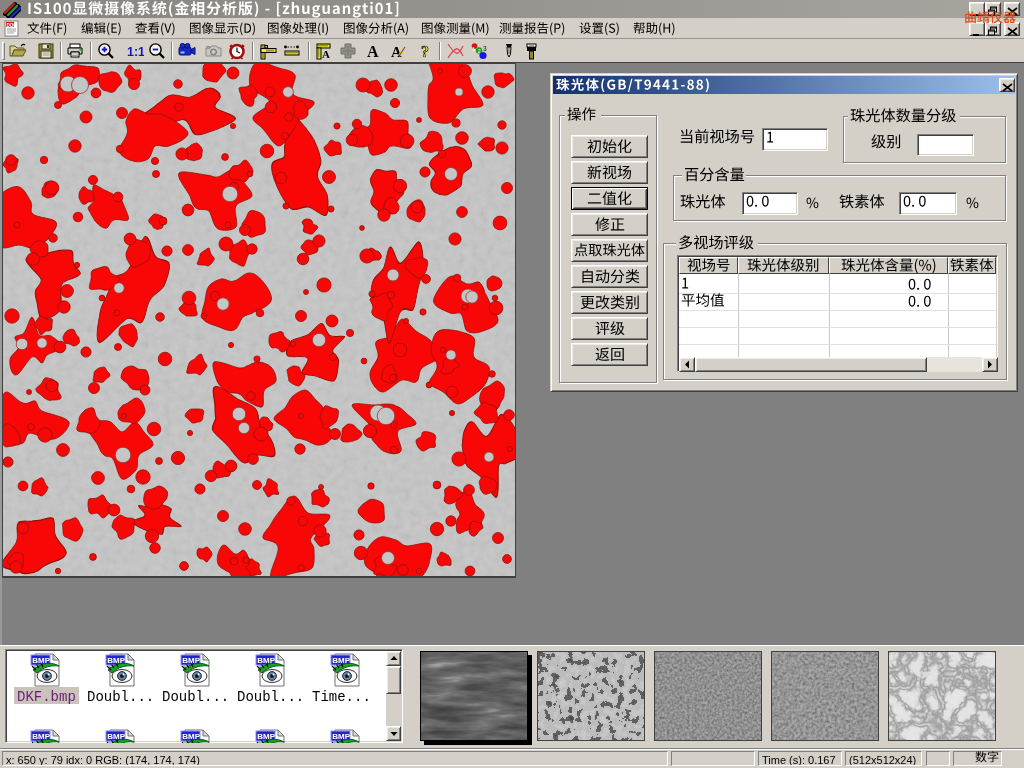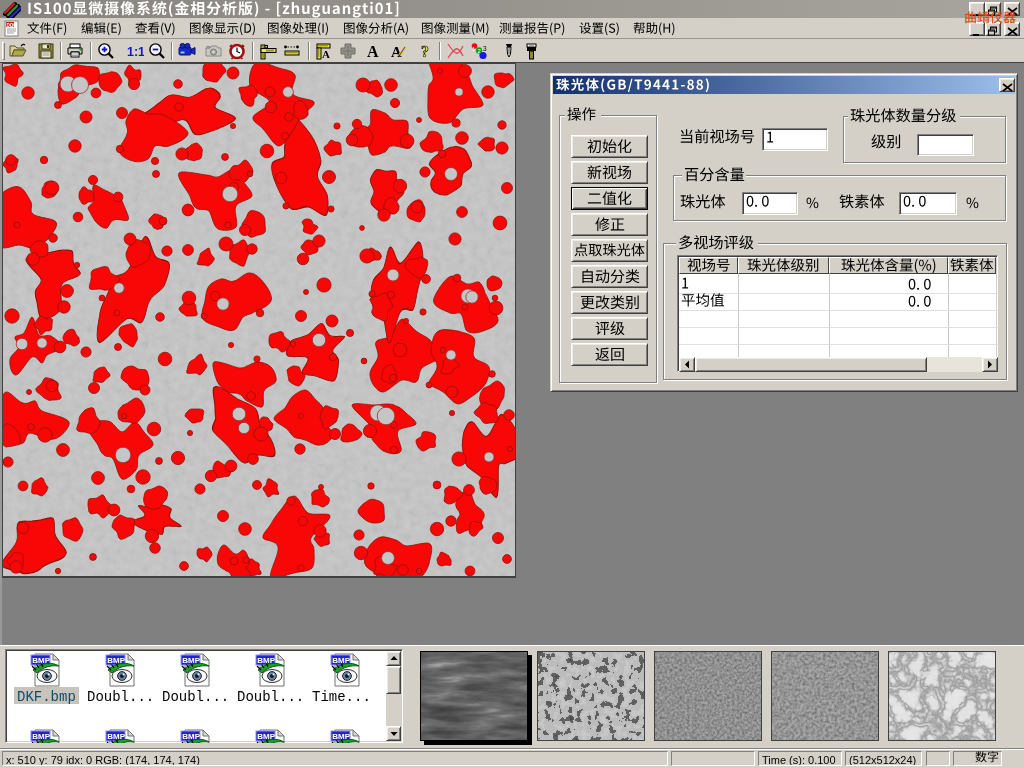--- a/index.html
+++ b/index.html
@@ -645,21 +645,21 @@
     <rect x="2" y="2" width="19" height="10" fill="#2424cc" stroke="#9090ff"></rect>
     <text x="3.2" y="10.4" font-family="Liberation Sans" font-size="8" font-weight="bold" fill="#fff">BMP</text>
     <path d="M4 17 C12 9 24 9 30 13 C22 12 14 14 8 20 Z" fill="#18a028" stroke="#0a5a14"></path>
     <ellipse cx="18" cy="23" rx="10" ry="6.5" fill="#f8f8f8" stroke="#303030"></ellipse>
     <circle cx="18" cy="23" r="4.4" fill="#6888a8" stroke="#223"></circle>
     <circle cx="18" cy="23" r="2" fill="#101820"></circle>
     <circle cx="19.5" cy="21.5" r="1" fill="#fff"></circle>
     <path d="M7 17 L3 13 M10 15 L7.5 11.5 M14 14 L12.5 11" stroke="#000" stroke-width="1.2"></path>
   </svg>
 <div class="abs" style="left:14px;top:687px;width:65px;height:17px;background:#c8c4bc"></div>
-<div class="abs mono" style="left:17px;top:689px;font-size:14px;color:#0c4a6e">DKF.bmp</div>
+<div class="abs mono" style="left:17px;top:689px;font-size:14px;color:#701a75">DKF.bmp</div>
 <svg width="34" height="34" viewBox="0 0 34 34" style="position:absolute;left:104px;top:653px">
     <path d="M6 1 H24 L30 7 V33 H6 Z" fill="#fff" stroke="#707070"></path>
     <path d="M24 1 L24 7 H30 Z" fill="#d8d8d8" stroke="#707070"></path>
     <rect x="2" y="2" width="19" height="10" fill="#2424cc" stroke="#9090ff"></rect>
     <text x="3.2" y="10.4" font-family="Liberation Sans" font-size="8" font-weight="bold" fill="#fff">BMP</text>
     <path d="M4 17 C12 9 24 9 30 13 C22 12 14 14 8 20 Z" fill="#18a028" stroke="#0a5a14"></path>
     <ellipse cx="18" cy="23" rx="10" ry="6.5" fill="#f8f8f8" stroke="#303030"></ellipse>
     <circle cx="18" cy="23" r="4.4" fill="#6888a8" stroke="#223"></circle>
     <circle cx="18" cy="23" r="2" fill="#101820"></circle>
     <circle cx="19.5" cy="21.5" r="1" fill="#fff"></circle>
@@ -839,23 +839,23 @@
 <svg width="108" height="90" style="position:absolute;left:654px;top:651px;border:1px solid #404040">
     <rect width="108" height="90" filter="url(#tht3)"></rect>
   </svg>
 <svg width="108" height="90" style="position:absolute;left:771px;top:651px;border:1px solid #404040">
     <rect width="108" height="90" filter="url(#tht4)"></rect>
   </svg>
 <svg width="108" height="90" style="position:absolute;left:888px;top:651px;border:1px solid #404040">
     <rect width="108" height="90" filter="url(#tht5)"></rect>
   </svg>
 <div class="abs" style="left:0;top:748px;width:1024px;height:20px;background:#d4d0c8;border-top:1px solid #808080;box-shadow:inset 0 1px 0 #fff"></div>
-<div class="abs" style="left:2px;top:751px;width:666px;height:15px;border:1px solid;border-color:#808080 #fff #fff #808080;font-size:11px;padding:1.5px 3px;white-space:nowrap;overflow:hidden">x: 510 y: 79  idx: 0  RGB: (174, 174, 174)</div>
+<div class="abs" style="left:2px;top:751px;width:666px;height:15px;border:1px solid;border-color:#808080 #fff #fff #808080;font-size:11px;padding:1.5px 3px;white-space:nowrap;overflow:hidden">x: 650 y: 79  idx: 0  RGB: (174, 174, 174)</div>
 <div class="abs" style="left:671px;top:751px;width:84px;height:15px;border:1px solid;border-color:#808080 #fff #fff #808080;font-size:11px;padding:1.5px 3px;white-space:nowrap;overflow:hidden"></div>
-<div class="abs" style="left:758px;top:751px;width:84px;height:15px;border:1px solid;border-color:#808080 #fff #fff #808080;font-size:11px;padding:1.5px 3px;white-space:nowrap;overflow:hidden">Time (s): 0.100</div>
+<div class="abs" style="left:758px;top:751px;width:84px;height:15px;border:1px solid;border-color:#808080 #fff #fff #808080;font-size:11px;padding:1.5px 3px;white-space:nowrap;overflow:hidden">Time (s): 0.167</div>
 <div class="abs" style="left:845px;top:751px;width:77px;height:15px;border:1px solid;border-color:#808080 #fff #fff #808080;font-size:11px;padding:1.5px 3px;white-space:nowrap;overflow:hidden">(512x512x24)</div>
 <div class="abs" style="left:926px;top:751px;width:24px;height:15px;border:1px solid;border-color:#808080 #fff #fff #808080;font-size:11px;padding:1.5px 3px;white-space:nowrap;overflow:hidden"></div>
 <div class="abs" style="left:953px;top:751px;width:49px;height:15px;border:1px solid;border-color:#808080 #fff #fff #808080;font-size:11px;padding:1.5px 3px;white-space:nowrap;overflow:hidden"></div>
 <svg style="position:absolute;left:975px;top:751px;" width="25" height="15">
     <g fill="#000" transform="translate(0,10.32) scale(0.01200,-0.01200)">
       <use href="#g63" x="0"></use>
       <use href="#g64" x="1000"></use>
     </g>
   </svg>
 <div class="abs" style="left:550px;top:73px;width:468px;height:319px;background:#d4d0c8;border:1px solid;border-color:#d4d0c8 #404040 #404040 #d4d0c8;box-shadow:inset 1px 1px 0 #fff, inset -1px -1px 0 #808080"></div>

